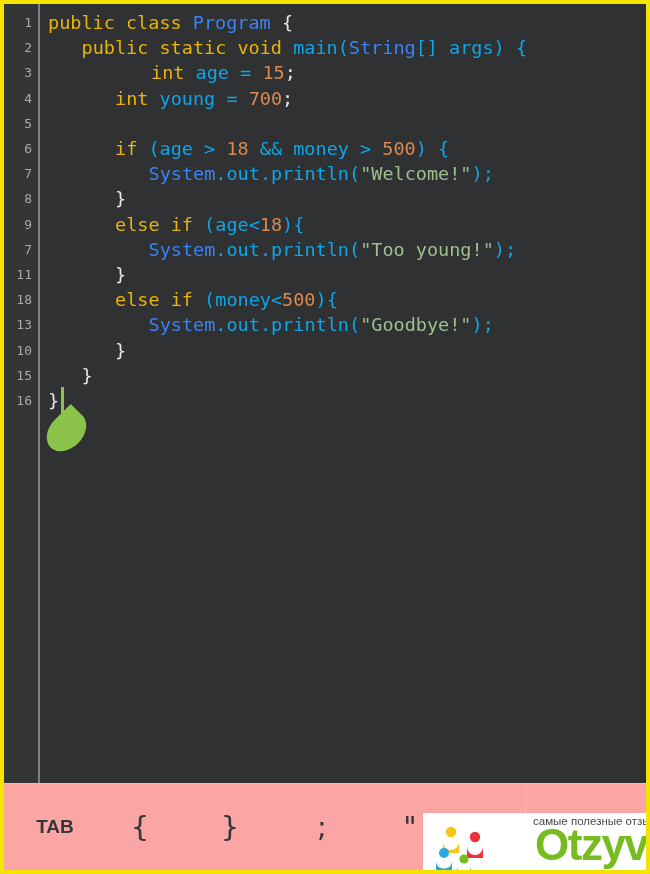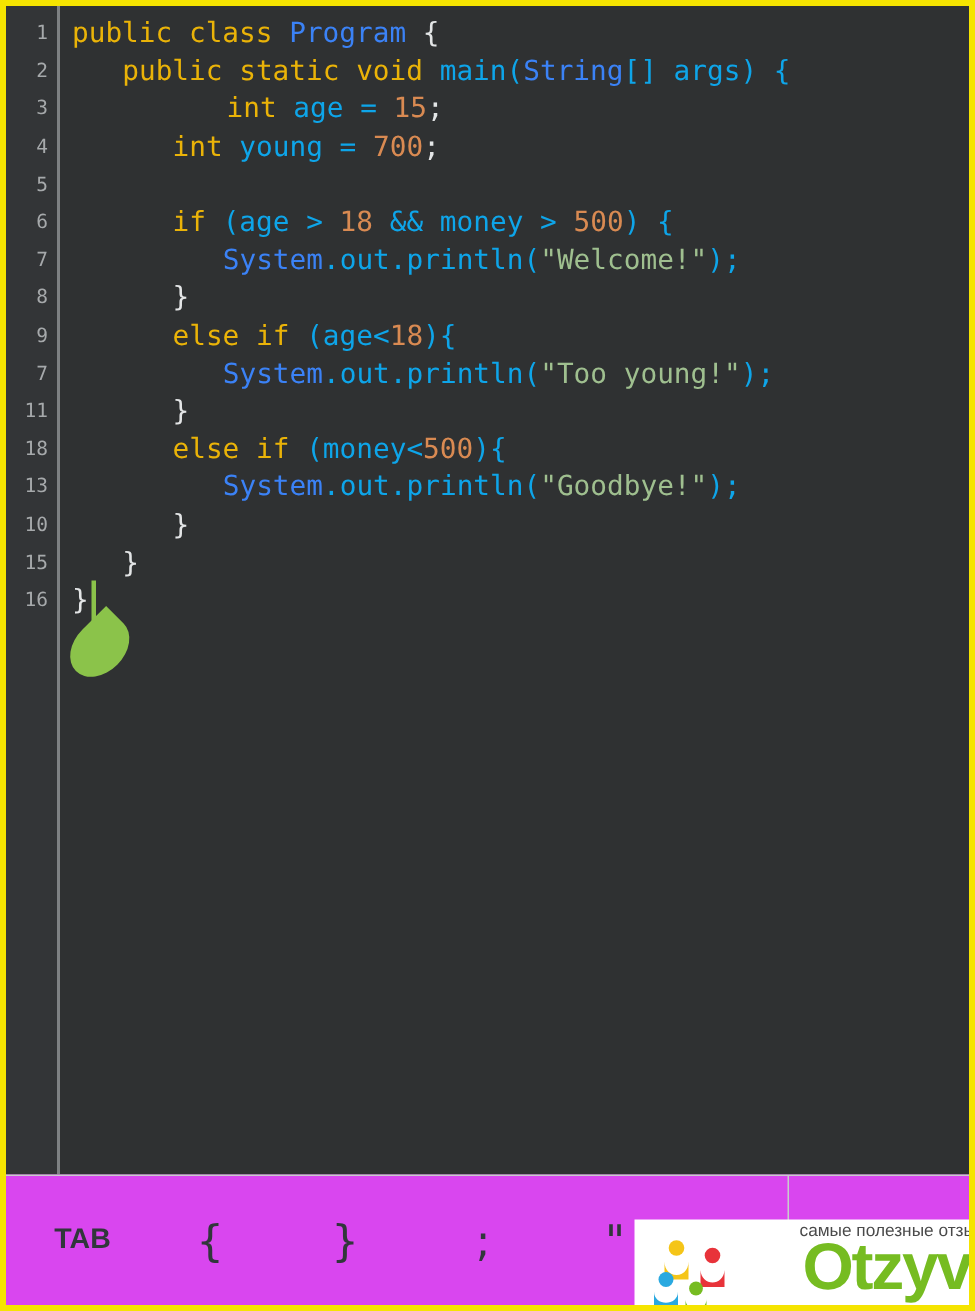--- a/index.html
+++ b/index.html
@@ -108,21 +108,21 @@
     transform: rotate(45deg);
   }
 
   
   #toolbar {
     position: absolute;
     left: 0;
     top: 779px;
     width: 642px;
     height: 87px;
-    background: #d946ef;
+    background: #fca5a5;
     border-top: 1px solid #c9cccc;
     box-sizing: border-box;
   }
 
   .tbtn {
     position: absolute;
     top: 0;
     height: 86px;
     line-height: 86px;
     text-align: center;

